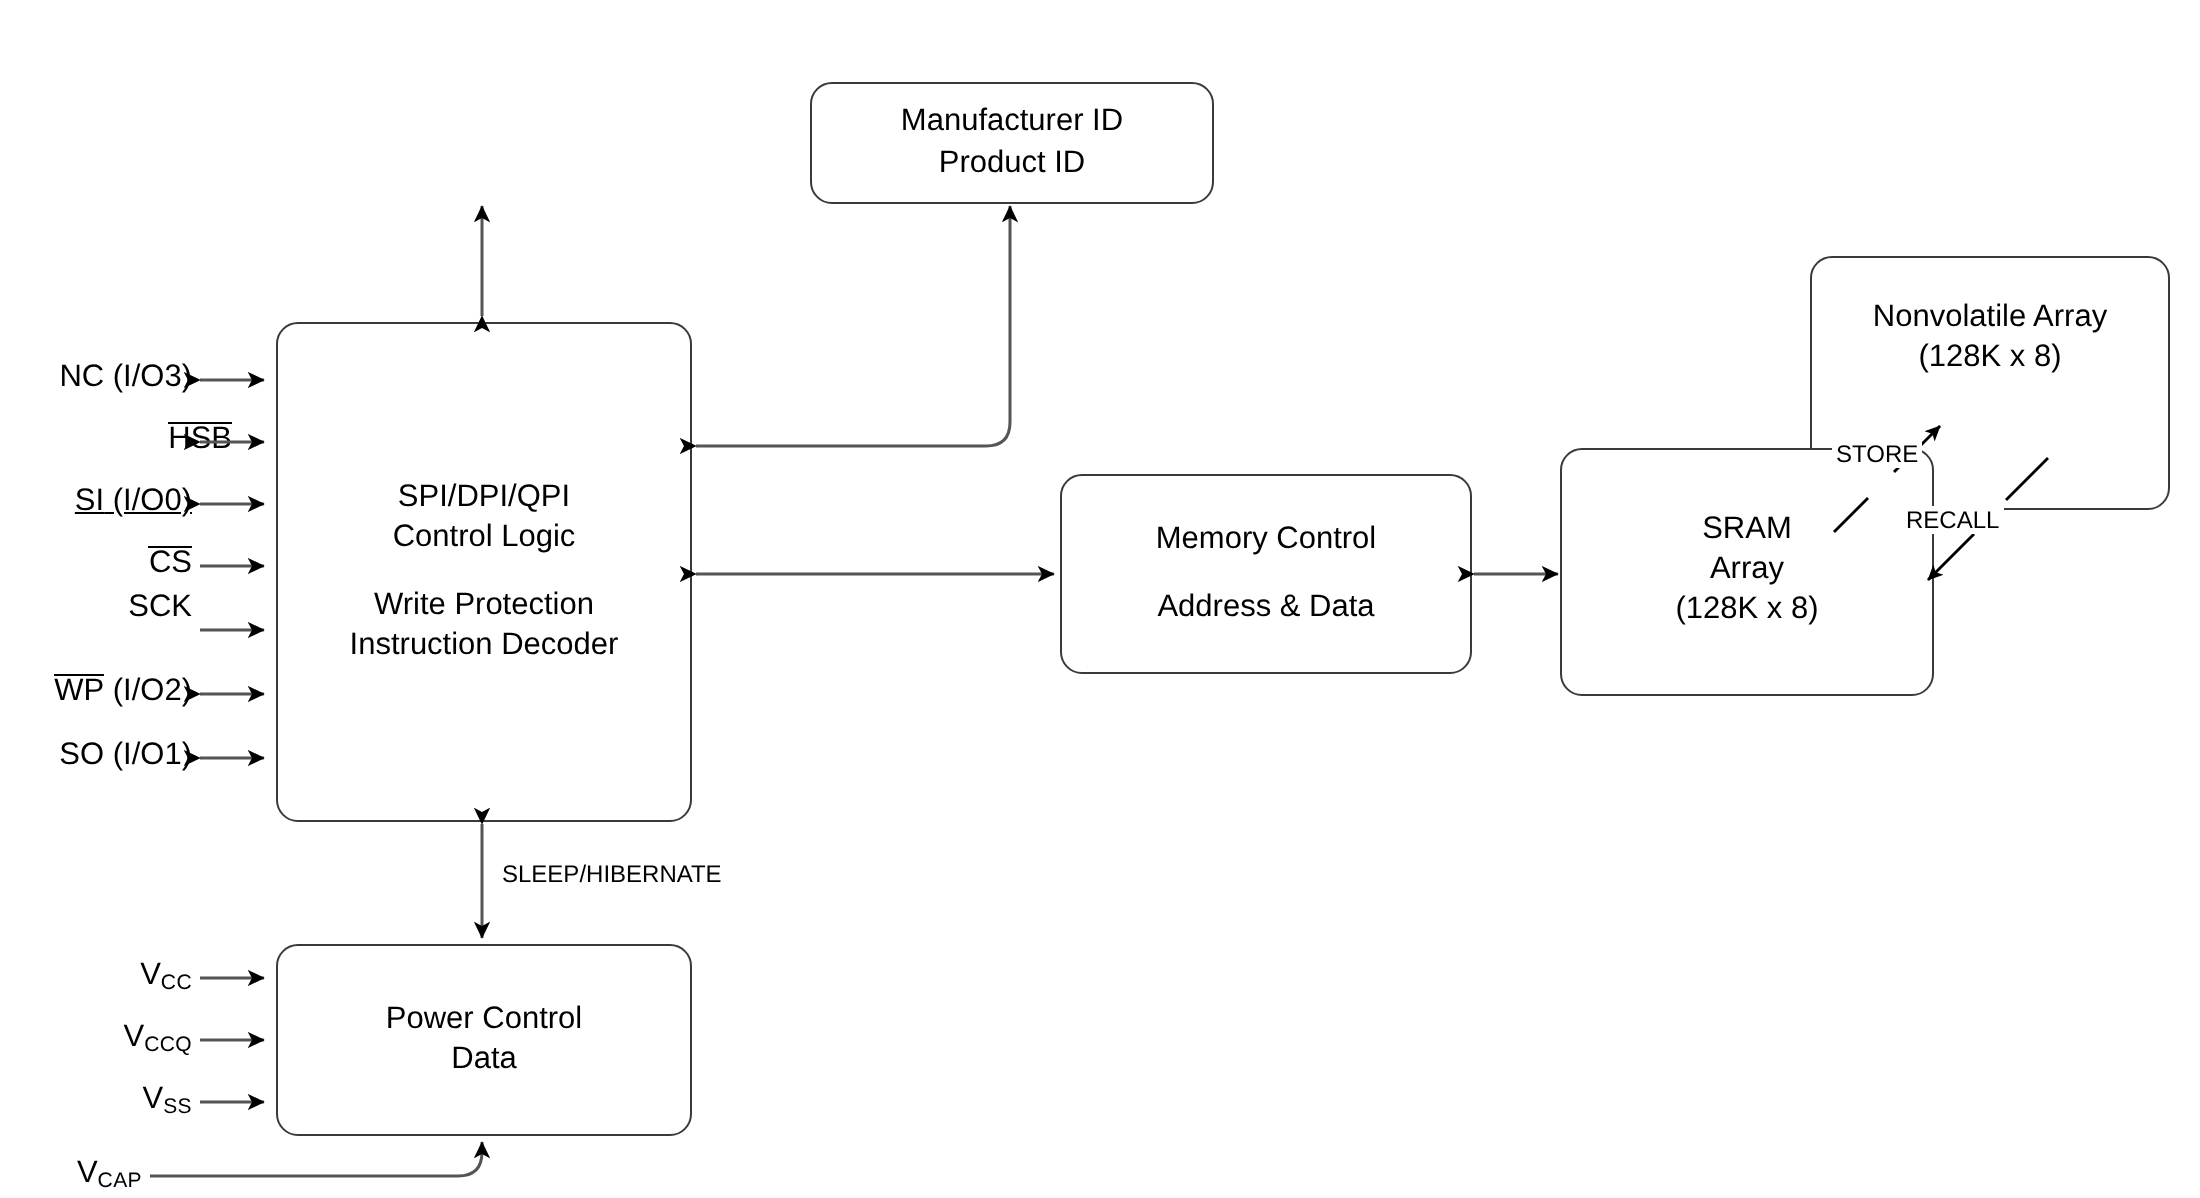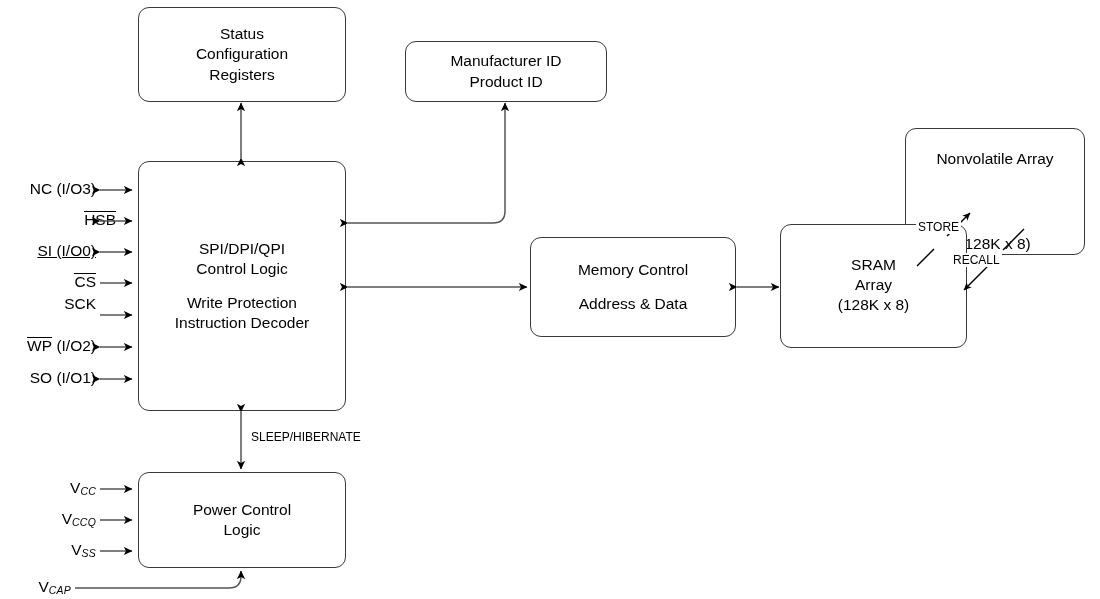--- a/index.html
+++ b/index.html
@@ -7,21 +7,21 @@
        font-family:"Liberation Sans","DejaVu Sans",sans-serif;color:#000;}
   #canvas{position:absolute;left:0;top:0;width:1100px;height:599px;}
   svg.layer{position:absolute;left:0;top:0;width:1100px;height:599px;pointer-events:none;}
   .blk{position:absolute;box-sizing:border-box;border:1.6px solid #3a3a3a;border-radius:11px;
        background:#fff;display:flex;flex-direction:column;align-items:center;justify-content:center;
        text-align:center;font-size:15.5px;line-height:1.30;}
   .blk span{display:block;white-space:nowrap;}
   .gap{height:13px;}
   .pin{position:absolute;font-size:15.5px;white-space:nowrap;text-align:right;}
   .ovl{border-top:1.6px solid #000;display:inline-block;line-height:1.05;padding-top:0px;}
-  .sub{font-size:10.5px;vertical-align:-0.22em;letter-spacing:.2px;font-style:italic;}
+  .sub{font-size:10.5px;vertical-align:-0.22em;letter-spacing:.2px;}
   .lbl{position:absolute;font-size:12px;white-space:nowrap;background:#fff;padding:0 2px;}
   .nv{z-index:3;}
   .sram{z-index:4;}
   .arrowlayer{z-index:2;}
   .toplbl{z-index:5;}
 </style>
 </head>
 <body>
 
 <div id="canvas">
@@ -56,25 +56,20 @@
       <path d="M241,412 L241,469" marker-end="url(#ah)" marker-start="url(#ah)"></path>
 
       <path d="M100,489 L132,489" marker-end="url(#ah)"></path>
       <path d="M100,520 L132,520" marker-end="url(#ah)"></path>
       <path d="M100,551 L132,551" marker-end="url(#ah)"></path>
 
       <path d="M75,588 L229,588 Q241,588 241,576 L241,571" marker-end="url(#ah)"></path>
     </g>
   </svg>
 
-  <div class="blk" style="left:138px;top:7px;width:208px;height:95px;">
-    <span>Status</span>
-    <span>Configuration</span>
-    <span>Registers</span>
-  </div>
 
 
   <div class="blk" style="left:405px;top:41px;width:202px;height:61px;">
     <span>Manufacturer ID</span>
     <span>Product ID</span>
   </div>
 
   <div class="blk" style="left:138px;top:161px;width:208px;height:250px;">
     <span>SPI/DPI/QPI</span>
     <span>Control Logic</span>
@@ -82,34 +77,34 @@
     <span>Write Protection</span>
     <span>Instruction Decoder</span>
   </div>
 
   <div class="blk" style="left:530px;top:237px;width:206px;height:100px;">
     <span>Memory Control</span>
     <div class="gap"></div>
     <span>Address &amp; Data</span>
   </div>
 
-  <div class="blk nv" style="left:905px;top:128px;width:180px;height:127px;justify-content:space-between;padding-top:20px;">
+  <div class="blk nv" style="left:905px;top:128px;width:180px;height:127px;justify-content:flex-start;padding-top:20px;">
     <span>Nonvolatile Array</span>
     <span>(128K x 8)</span>
   </div>
 
   <div class="blk sram" style="left:780px;top:224px;width:187px;height:124px;justify-content:flex-start;padding-top:30px;">
     <span>SRAM</span>
     <span>Array</span>
     <span>(128K x 8)</span>
   </div>
 
   <div class="blk" style="left:138px;top:472px;width:208px;height:96px;">
     <span>Power Control</span>
-    <span>Logic</span>
+    <span>Data</span>
   </div>
 
   <svg class="layer" viewBox="0 0 1100 599" style="z-index:5;">
     <g stroke="#000" stroke-width="1.4" fill="none">
 
       <path d="M917,266 L934,249"></path>
       <path d="M947,236 L970,213" marker-end="url(#ahs)"></path>
 
       <path d="M1024,229 L1003,250"></path>
       <path d="M987,267 L964,290" marker-end="url(#ahs)"></path>

